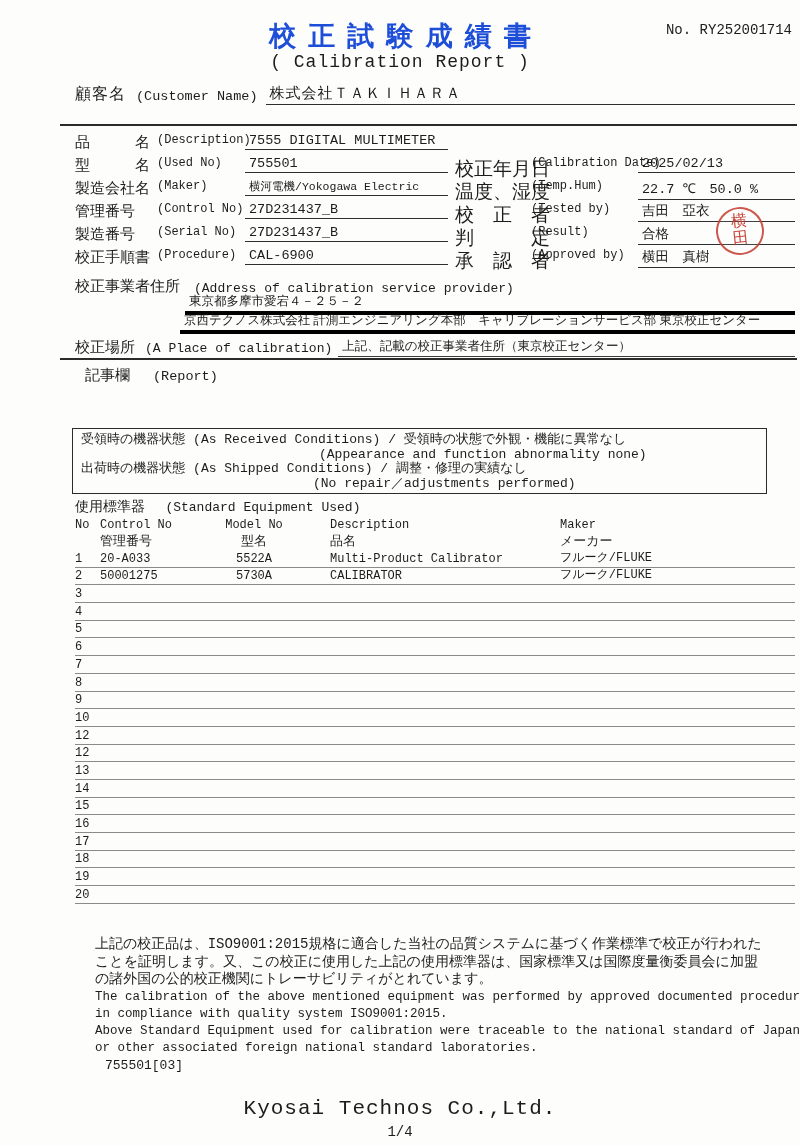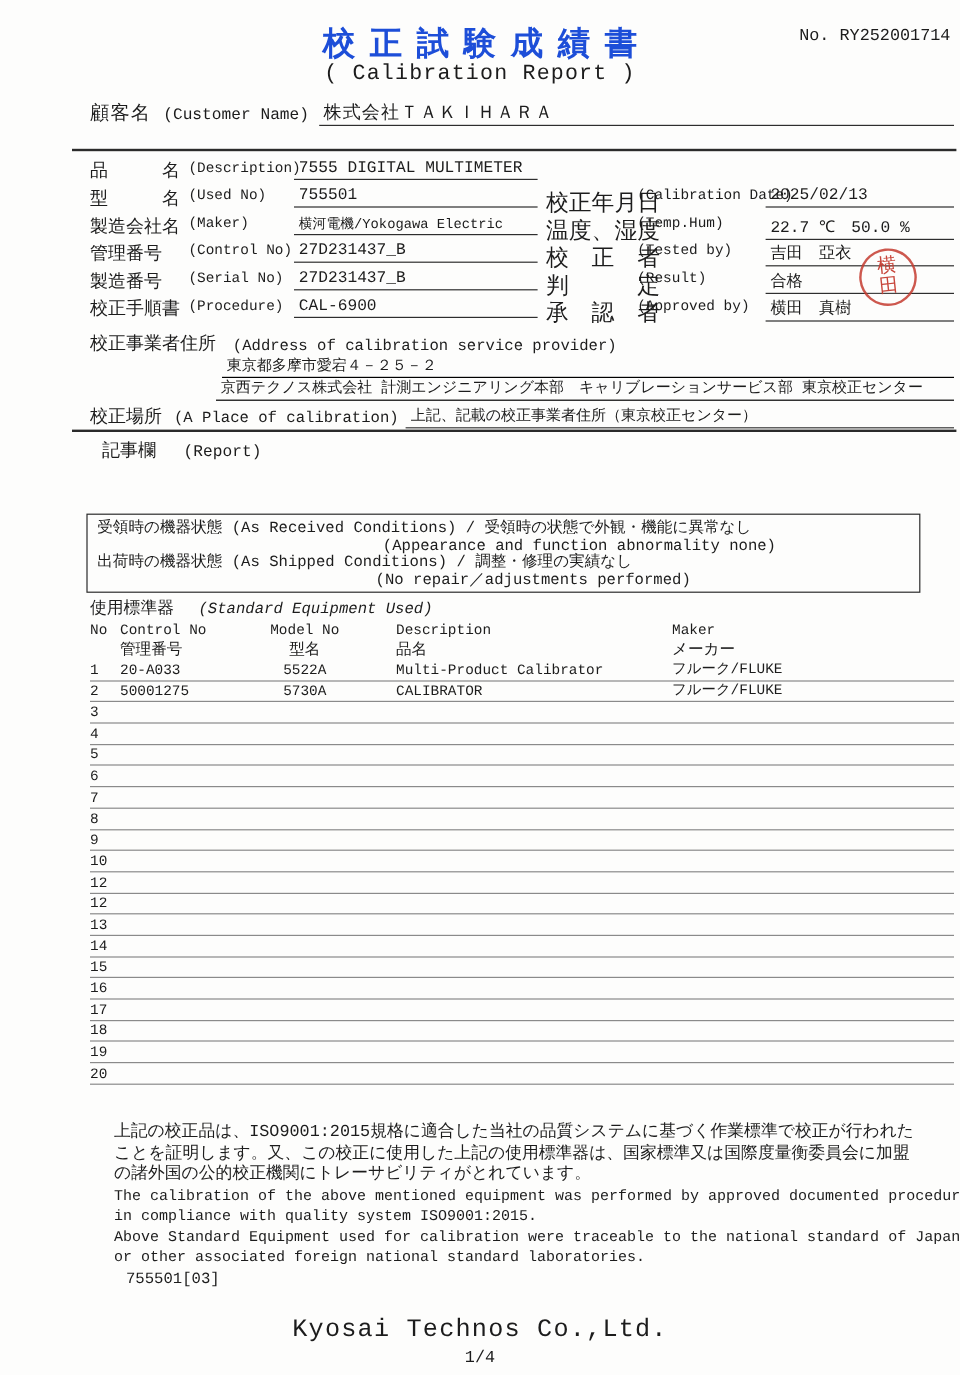--- a/index.html
+++ b/index.html
@@ -58,21 +58,21 @@
     color: rgba(196, 59, 47, 0.95); font-size: 16px; line-height: 17px;
     transform: rotate(-6deg); background: rgba(255,255,255,0.1);
   }
 
   
   .address { top: 278px; left: 75px; right: 5px; }
   .addr-head { display: flex; align-items: flex-end; height: 18px; }
   .addr-head .jp { font-size: 15px; }
   .addr-head .en { font-size: 13px; margin-left: 14px; }
   .addr-line { display: flex; align-items: flex-end; height: 19px; }
-  .addr-line .fill-underline { font-size: 12.5px; border-bottom: 1px solid #000000; }
+  .addr-line .fill-underline { font-size: 12.5px; border-bottom: 4px solid #000000; font-family: Liberation Serif, serif; }
   .indent-1 { margin-left: 110px; }
   .indent-2 { margin-left: 105px; }
   .place-row { display: flex; align-items: flex-end; height: 21px; margin-top: 2px; }
   .place-row .jp { font-size: 15px; }
   .place-row .en { font-size: 13px; margin: 0 6px 1px 10px; white-space: nowrap; }
   .place-row .fill-underline { font-size: 12.5px; border-bottom: 1px solid #3a3a3a; }
 
   .notes-row { top: 366px; left: 85px; font-size: 15px; }
   .notes-row .en { font-size: 13.5px; margin-left: 14px; }
 
@@ -82,21 +82,21 @@
     border: 1.5px solid #2b2b2b; padding: 4px 8px;
     font-size: 13px; line-height: 14.5px;
   }
   .cond-line { white-space: nowrap; }
   .cond-sub1 { padding-left: 238px; }
   .cond-sub2 { padding-left: 232px; }
 
   
   .equipment { top: 498px; left: 75px; right: 5px; }
   .eq-title { font-size: 14px; height: 17px; }
-  .eq-title .en { font-size: 13px; margin-left: 12px; font-style: italic; }
+  .eq-title .en { font-size: 13px; margin-left: 12px; }
   .eq-head { display: flex; height: 17px; align-items: flex-end; font-size: 12px; }
   .eq-head-jp { display: flex; height: 18px; align-items: flex-end; font-size: 13px; }
   .col-no          { width: 25px;  padding-right: 6px; text-align: left; }
   .col-control     { width: 78px;  }
   .col-model       { width: 152px; text-align: center; }
   .col-description { width: 230px; }
   .col-maker       { flex: 1; }
   .eq-cell, .eq-hcell { white-space: nowrap; overflow: visible; }
   .eq-row {
     display: flex; height: 17.7px; align-items: flex-end;

